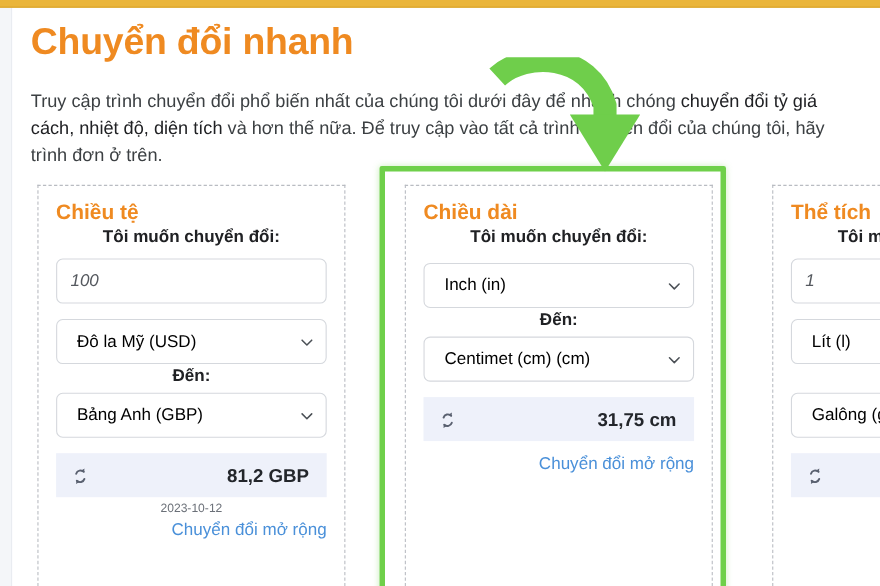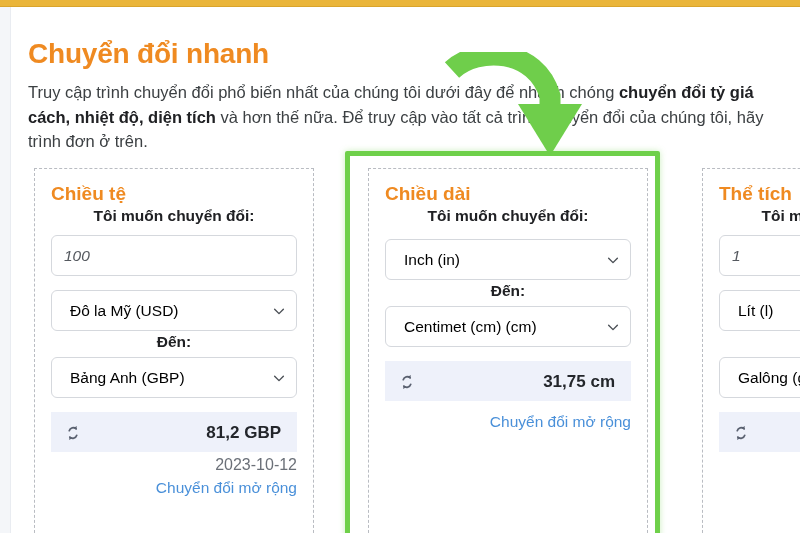--- a/index.html
+++ b/index.html
@@ -38,40 +38,40 @@
   #page {
     position: absolute;
     left: 12px; top: 8px;
     width: 788px; height: 525px;
     background: #ffffff;
   }
 
   
   #page-title {
     position: absolute;
-    left: 16px; top: 30px;
-    font-size: 28px;
+    left: 16px; top: 11px;
+    font-size: 34px;
     font-weight: bold;
     color: #ef8a21;
     letter-spacing: -0.2px;
     white-space: nowrap;
   }
 
   
   #intro {
     position: absolute;
     left: 16px; top: 72px;
     width: 860px;
     font-size: 16.5px;
     line-height: 24.5px;
     color: #3c4043;
     white-space: nowrap;
   }
   #intro .ln { display: block; white-space: nowrap; }
-  #intro b { font-weight: bold; color: #202124; }
+  #intro b { font-weight: normal; color: #202124; }
 
   
   #highlight-frame {
     position: absolute;
     left: 333px; top: 143px;
     width: 315px; height: 392px;
     border: 5px solid #6fd04a;
     border-radius: 2px;
     background: transparent;
     box-shadow: 0 0 6px rgba(111,208,74,0.35);
@@ -178,22 +178,22 @@
   .result-value {
     font-size: 17px;
     font-weight: bold;
     color: #23262b;
     white-space: nowrap;
   }
   .swap-icon { display: flex; align-items: center; color: #5a6170; }
 
   .result-date {
     margin-top: 4px;
-    text-align: right;
-    font-size: 16px;
+    text-align: center;
+    font-size: 11px;
     color: #6b7078;
     white-space: nowrap;
   }
 
   .advanced-link {
     margin-top: 5px;
     text-align: right;
     font-size: 15.5px;
     color: #4a90d9;
     white-space: nowrap;

